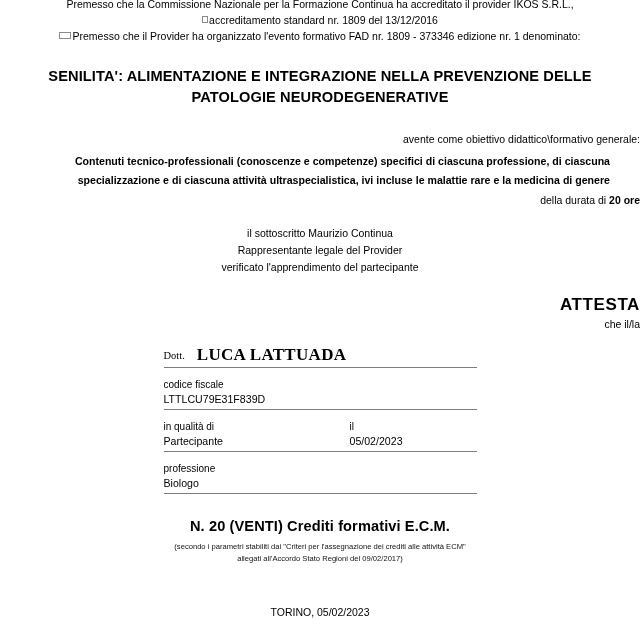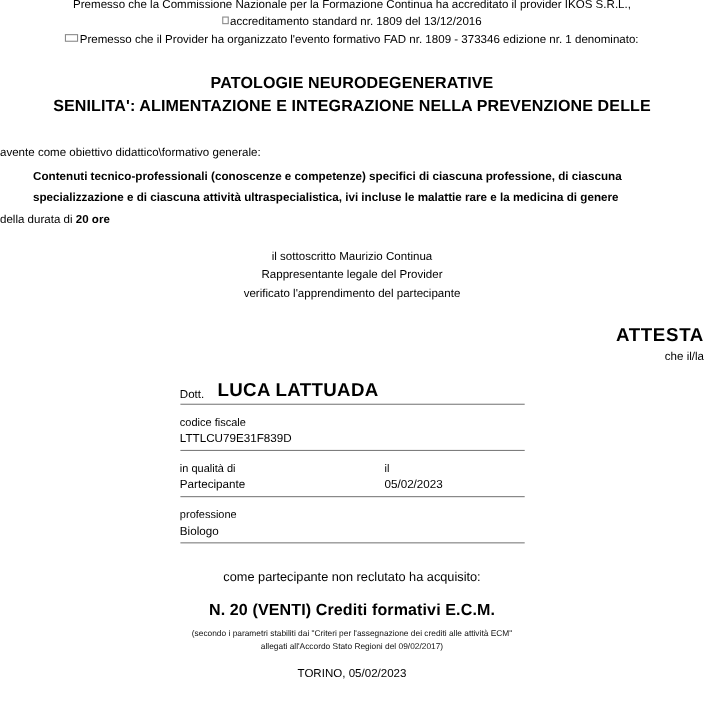--- a/index.html
+++ b/index.html
@@ -56,21 +56,21 @@
     font-size: 14.6px;
     font-weight: bold;
     line-height: 21px;
     letter-spacing: 0.1px;
     padding: 0 22px;
   }
 
   
   .objective {
     margin-top: 23px;
-    text-align: left;
+    text-align: right;
   }
   .objective-intro {
     font-size: 10.5px;
     line-height: 16px;
   }
   .objective-body {
     margin-top: 5px;
     font-size: 10.6px;
     font-weight: bold;
     line-height: 19px;
@@ -120,23 +120,24 @@
   .form-row {
     position: relative;
     border-bottom: 1px solid #7d7d7d;
     padding-bottom: 2px;
   }
   .form-row.name-row {
     padding-bottom: 1px;
   }
   .name-line {
     display: flex;
-    align-items: flex-end;
+    align-items: center;
     gap: 12px;
     padding-bottom: 1px;
+    font-family: Liberation Serif, serif;
   }
   .name-prefix {
     font-size: 10.5px;
     font-weight: normal;
   }
   .name-value {
     font-size: 17px;
     font-weight: bold;
     letter-spacing: 0.3px;
   }
@@ -205,22 +206,22 @@
 
 <div class="page">
 
   <div class="preamble">
     <div class="preamble-line clipped">Premesso che la Commissione Nazionale per la Formazione Continua ha accreditato il provider IKOS S.R.L.,</div>
     <div class="preamble-line"><span class="box-glyph"></span><span>accreditamento standard nr. 1809 del 13/12/2016</span></div>
     <div class="preamble-line"><span class="box-glyph dbl"></span><span>Premesso che il Provider ha organizzato l'evento formativo FAD nr. 1809 - 373346 edizione nr. 1 denominato:</span></div>
   </div>
 
   <div class="course-title">
+    <div>SENILITA': ALIMENTAZIONE E INTEGRAZIONE NELLA PREVENZIONE DELLE</div>
     <div>PATOLOGIE NEURODEGENERATIVE</div>
-    <div>SENILITA': ALIMENTAZIONE E INTEGRAZIONE NELLA PREVENZIONE DELLE</div>
   </div>
 
   <div class="objective">
     <div class="objective-intro">avente come obiettivo didattico\formativo generale:</div>
     <div class="objective-body">
       <div>Contenuti tecnico-professionali (conoscenze e competenze) specifici di ciascuna professione, di ciascuna</div>
       <div>specializzazione e di ciascuna attività ultraspecialistica, ivi incluse le malattie rare e la medicina di genere</div>
     </div>
     <div class="objective-duration"><span>della durata di </span><b>20 ore</b></div>
   </div>
@@ -270,21 +271,20 @@
     <div class="row-gap"></div>
 
     <div class="form-row">
       <div class="field-label">professione</div>
       <div class="field-value">Biologo</div>
     </div>
 
   </div>
 
   <div class="credits">
-    <div class="credits-intro">come partecipante non reclutato ha acquisito:</div>
     <div class="credits-main">N. 20 (VENTI) Crediti formativi E.C.M.</div>
     <div class="credits-note">
       <div>(secondo i parametri stabiliti dai "Criteri per l'assegnazione dei crediti alle attività  ECM"</div>
       <div>allegati all'Accordo Stato Regioni del 09/02/2017)</div>
     </div>
   </div>
 
   <div class="footer">
     <div class="footer-place">TORINO, 05/02/2023</div>
   </div>

